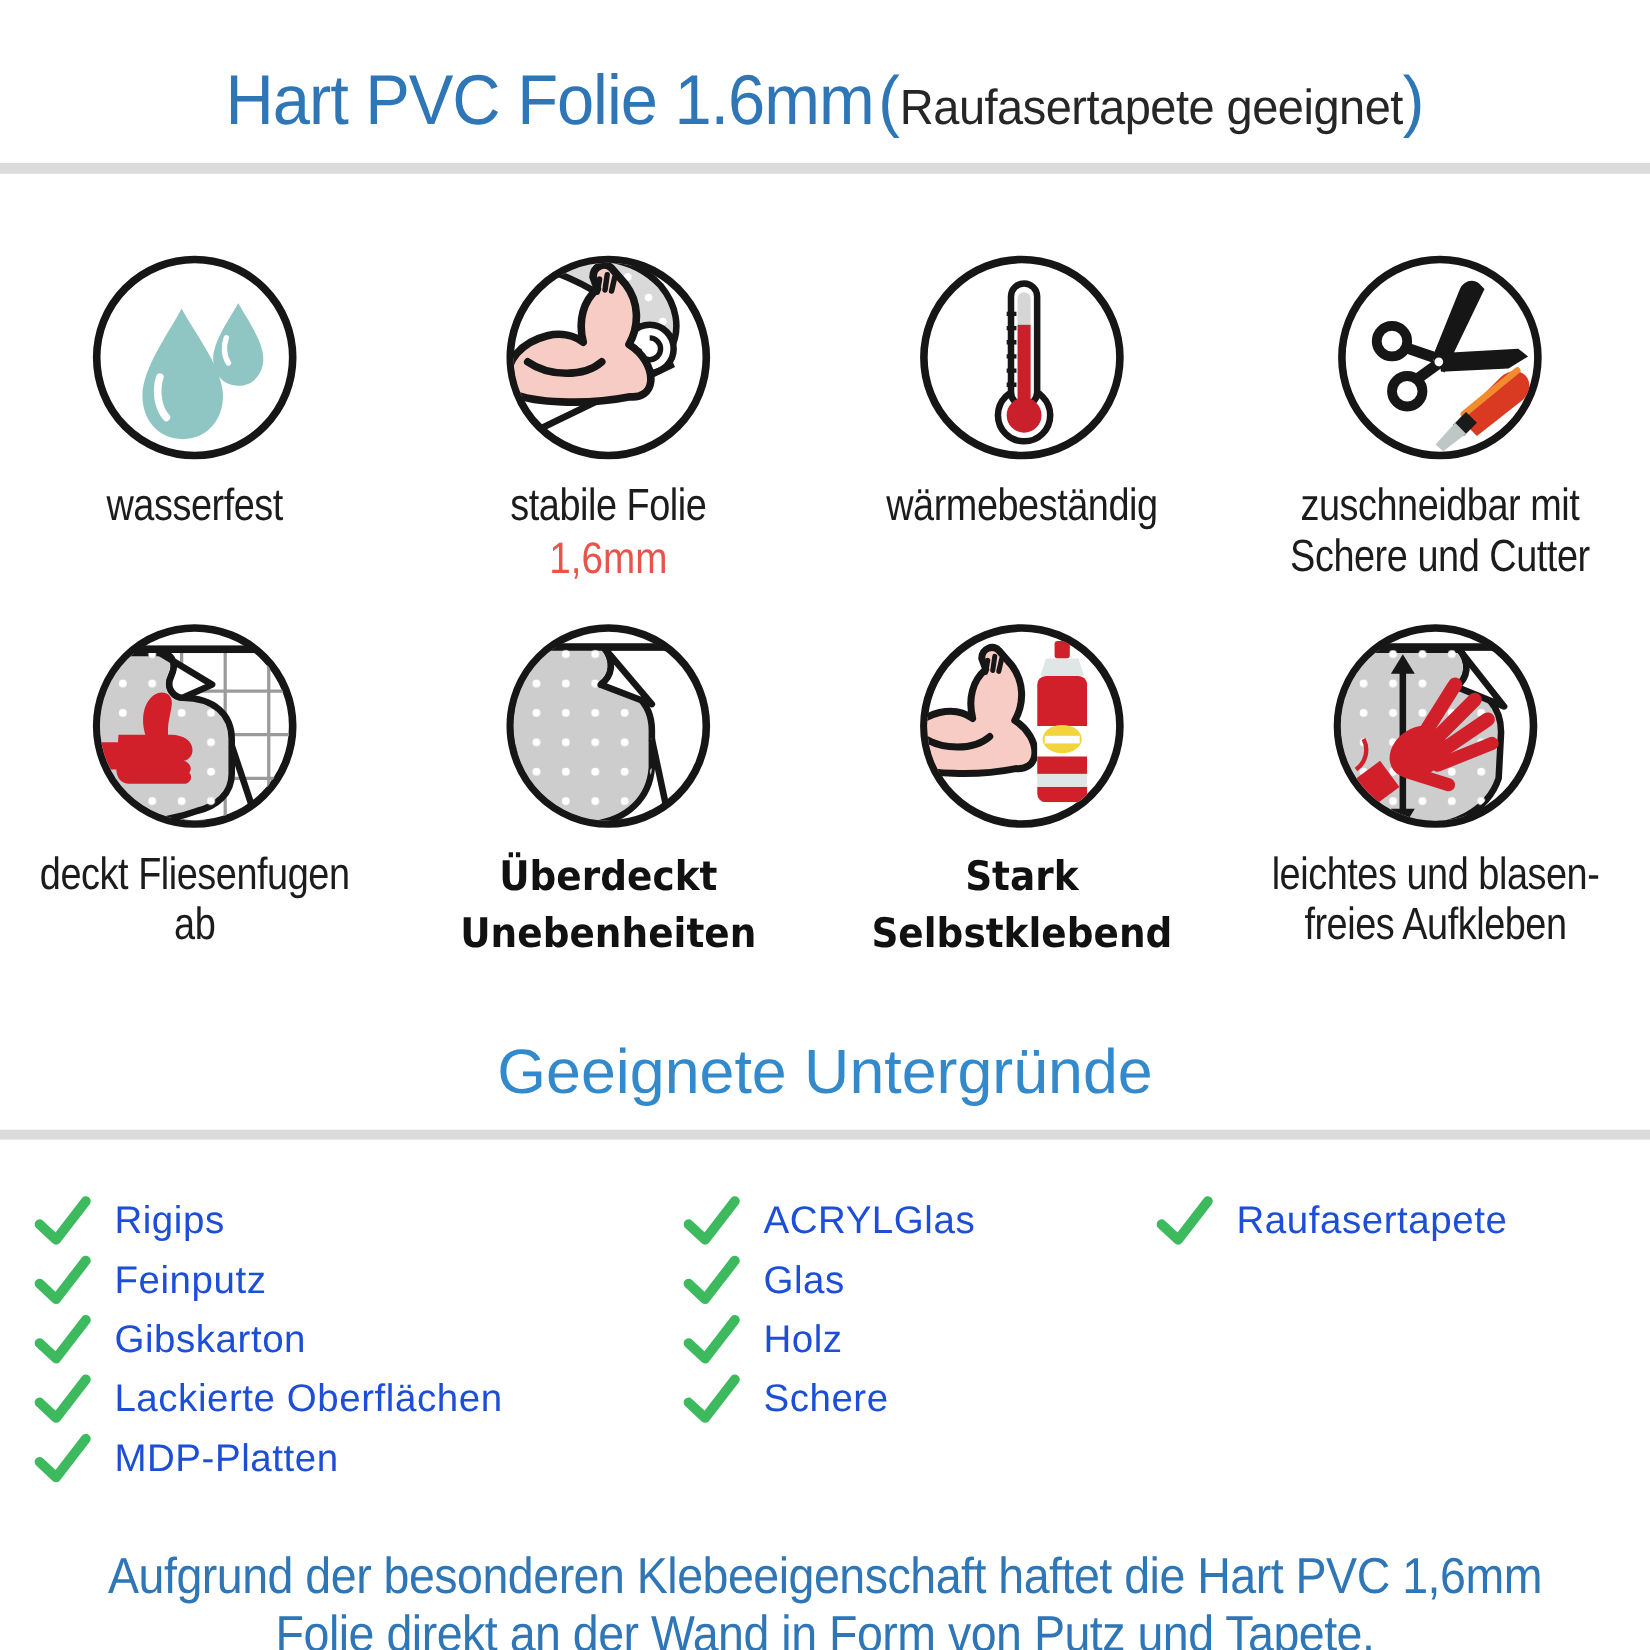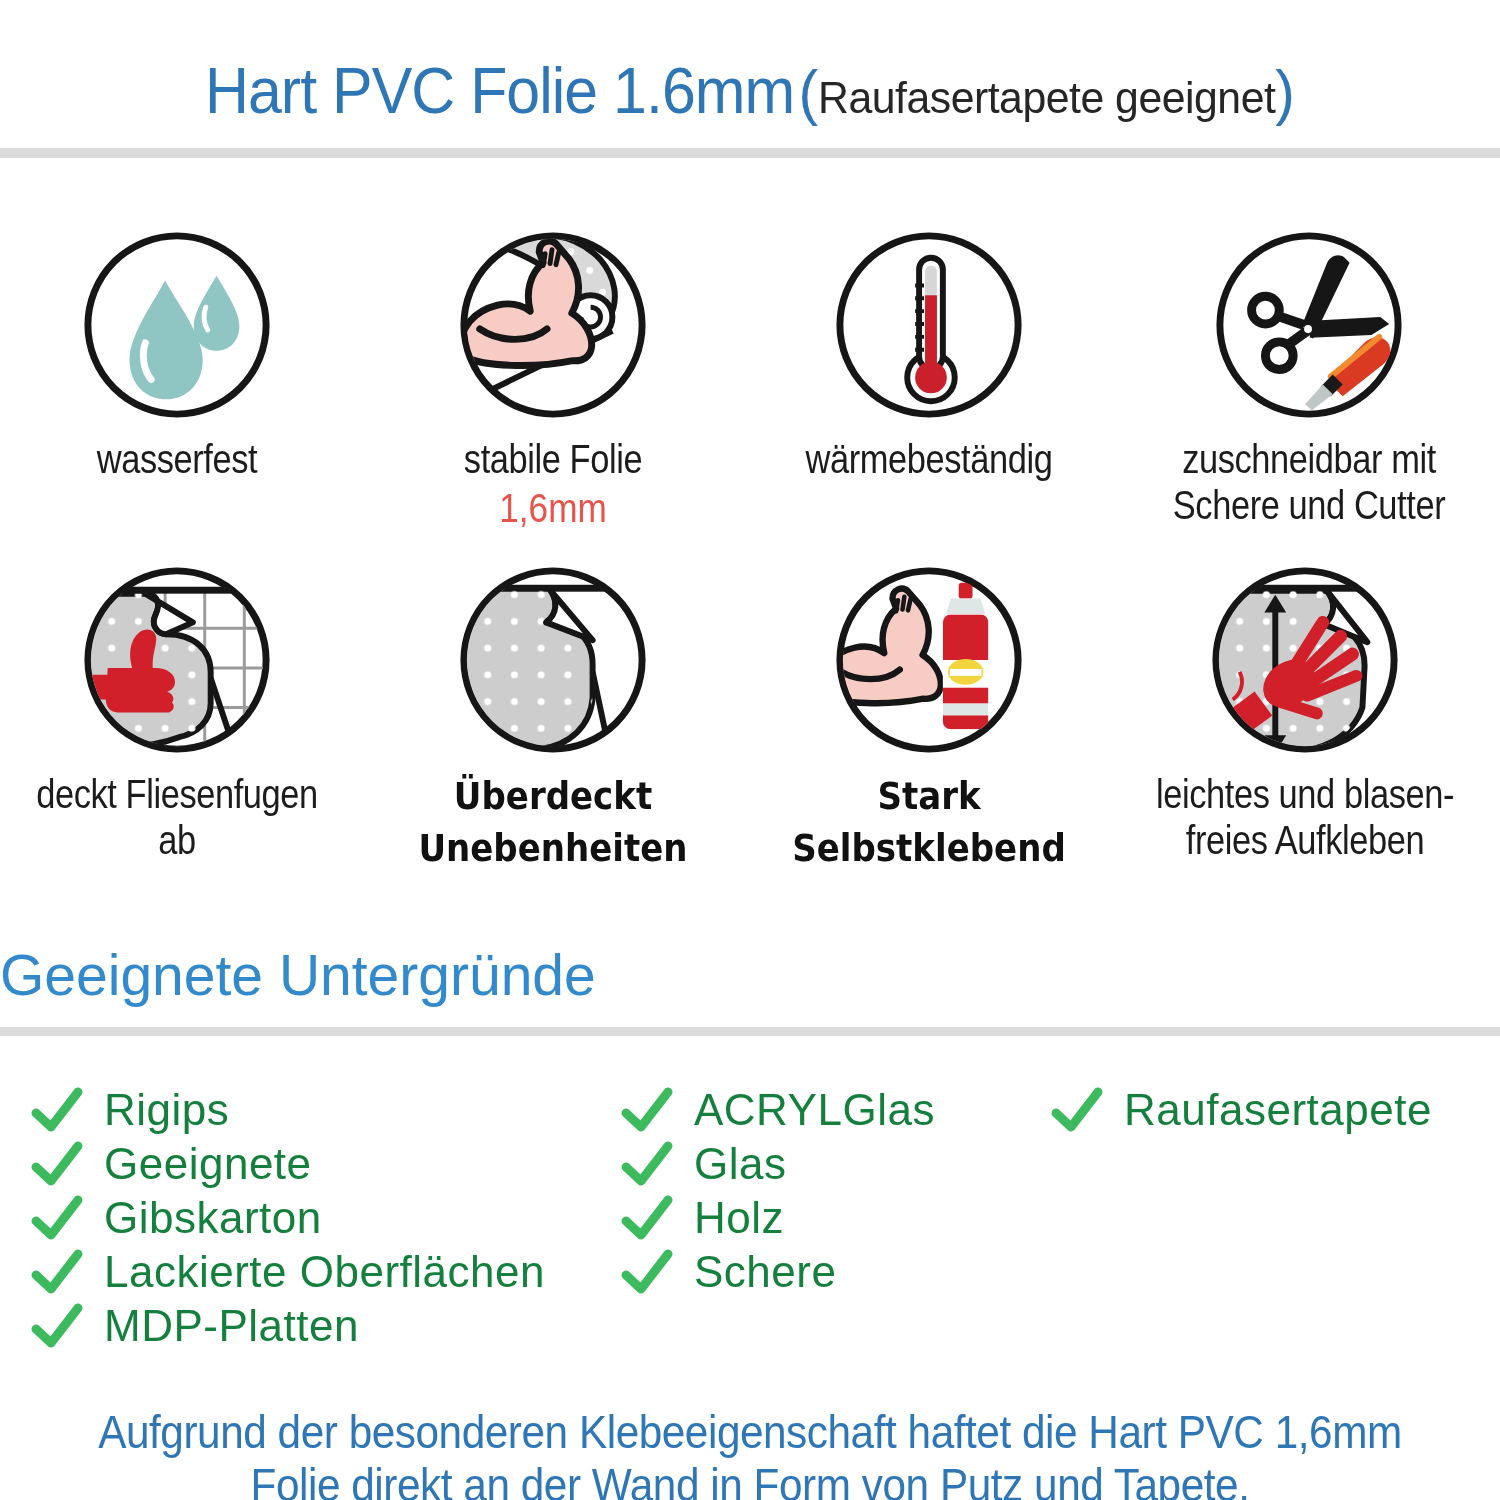--- a/index.html
+++ b/index.html
@@ -17,29 +17,29 @@
   
   .feat{position:absolute;width:370px;text-align:center;}
   .feat svg.badge{width:198px;height:198px;display:block;margin:0 auto;}
   .fcap{margin-top:12px;text-align:center;font-size:41px;color:#1c1c1c;line-height:1.13;
         letter-spacing:-0.5px;transform:scaleX(0.84);transform-origin:50% 50%;}
   .fcap.bold{font-family:"DejaVu Sans",sans-serif;font-size:37px;font-weight:600;color:#111;
         line-height:1.4;letter-spacing:0;transform:scaleX(0.92);}
   .fsub{margin-top:4px;text-align:center;font-size:40px;color:#E8544B;
         transform:scaleX(0.88);transform-origin:50% 50%;}
   
-  .sect{position:absolute;top:922px;left:0;width:100%;
+  .sect{position:absolute;top:922px;left:0;width:100%;text-align:center;
         font-size:57px;color:#3289CB;letter-spacing:0;}
   
   .col{position:absolute;top:1063px;}
   .col1{left:30px;} .col2{left:620px;} .col3{left:1050px;}
   .li{display:flex;align-items:center;height:54px;}
   .chk{width:54px;height:46px;flex:0 0 54px;margin-right:20px;display:block;}
   .chk svg{width:54px;height:46px;display:block;}
-  .lit{font-size:44px;color:#15803d;letter-spacing:0.5px;white-space:nowrap;}
+  .lit{font-size:35px;color:#1d4ed8;letter-spacing:0.5px;white-space:nowrap;}
   
   .footer{position:absolute;top:1386px;left:0;width:100%;text-align:center;color:#2F76B6;
         font-size:46px;line-height:1.16;letter-spacing:-0.5px;
         transform:scaleX(0.92);transform-origin:50% 50%;}
 </style>
 </head>
 <body>
 
 <div class="page">
 
@@ -262,21 +262,21 @@
           </svg>
         </span>
       <span class="lit">Rigips</span>
     </div>
     <div class="li">
       <span class="chk">
           <svg viewBox="0 0 54 46">
             <path d="M6 26 L21 40 L48 5" fill="none" stroke="#3CBA5D" stroke-width="9" stroke-linecap="round" stroke-linejoin="round"></path>
           </svg>
         </span>
-      <span class="lit">Geeignete</span>
+      <span class="lit">Feinputz</span>
     </div>
     <div class="li">
       <span class="chk">
           <svg viewBox="0 0 54 46">
             <path d="M6 26 L21 40 L48 5" fill="none" stroke="#3CBA5D" stroke-width="9" stroke-linecap="round" stroke-linejoin="round"></path>
           </svg>
         </span>
       <span class="lit">Gibskarton</span>
     </div>
     <div class="li">

